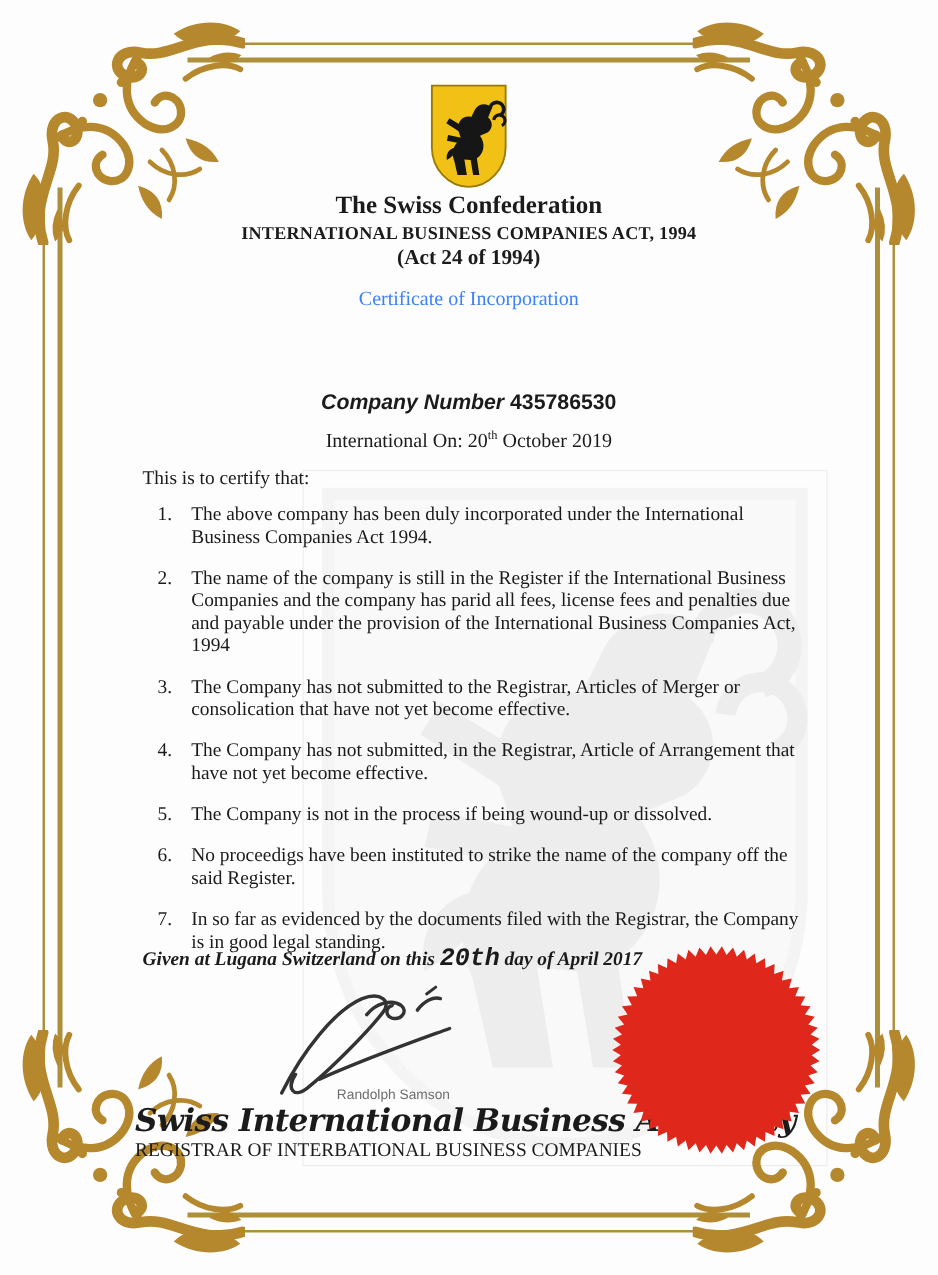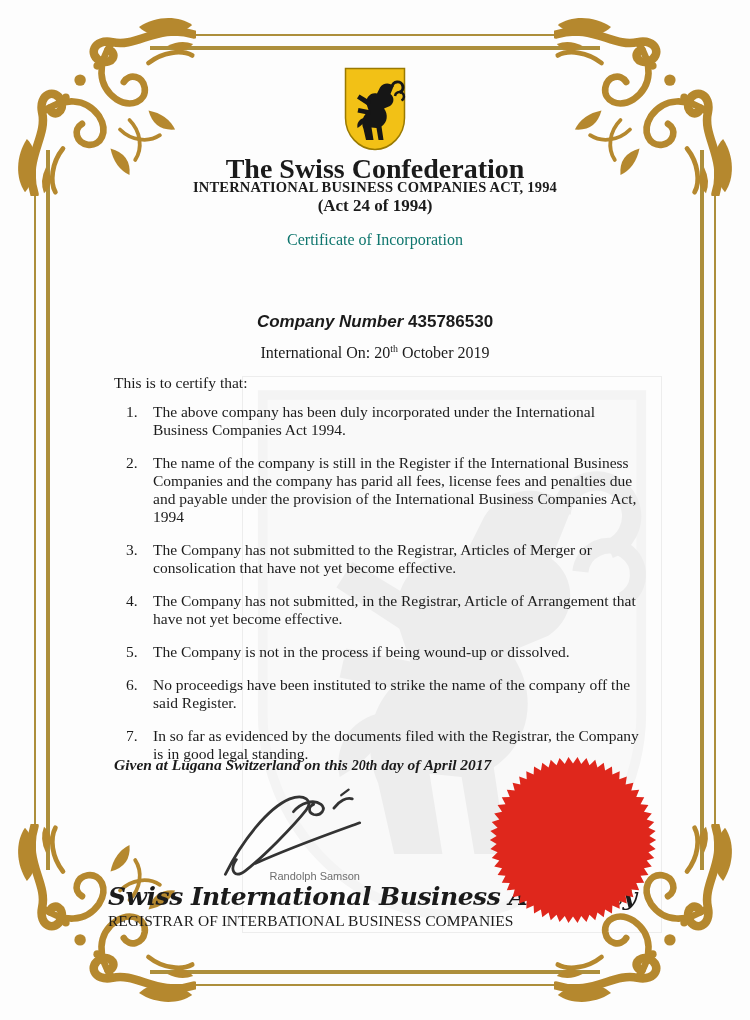--- a/index.html
+++ b/index.html
@@ -39,43 +39,43 @@
   .corner.bl{left:6px;bottom:6px;transform:scaleY(-1);}
   .corner.br{right:6px;bottom:6px;transform:scale(-1,-1);}
 
   
   .wm-box{position:absolute;left:242px;top:376px;width:420px;height:557px;border:1px solid #ededed;z-index:0;}
   .watermark{position:absolute;left:245px;top:379px;width:414px;height:552px;filter:grayscale(1) opacity(0.07);z-index:0;}
 
   
   .content{position:absolute;inset:0;z-index:3;}
   .emblem{position:absolute;left:343px;top:66px;width:64px;height:86px;}
-  .authority-title{position:absolute;top:153px;left:0;right:0;text-align:center;font-size:28px;font-weight:bold;}
+  .authority-title{position:absolute;top:153px;left:0;right:0;text-align:center;font-size:20px;font-weight:bold;}
   .act-title{position:absolute;top:179px;left:0;right:0;text-align:center;font-size:14.5px;font-weight:bold;letter-spacing:.2px;}
   .act-number{position:absolute;top:196px;left:0;right:0;text-align:center;font-size:17px;font-weight:bold;}
-  .doc-title{position:absolute;top:231px;left:0;right:0;text-align:center;font-size:16px;color:#0f766e;}
+  .doc-title{position:absolute;top:231px;left:0;right:0;text-align:center;font-size:16px;color:#3b82f6;}
 
   .company-name{position:absolute;top:267px;left:0;right:0;text-align:center;
     font-family:"Liberation Sans",sans-serif;font-size:31px;font-weight:bold;
     letter-spacing:1.5px;color:var(--company-gray);}
   .company-number{position:absolute;top:312px;left:0;right:0;text-align:center;
     font-family:"Liberation Sans",sans-serif;font-size:17px;font-weight:bold;}
   .company-number .lbl{font-style:italic;}
   .incorporated{position:absolute;top:343px;left:0;right:0;text-align:center;font-size:16px;}
   .sup{vertical-align:super;font-size:.62em;}
 
   .certify-intro{position:absolute;left:114px;top:374px;font-size:15.5px;}
 
   .clauses{position:absolute;left:126px;top:403px;width:524px;}
   .clause{display:flex;margin-bottom:15px;font-size:15.5px;line-height:18px;}
   .clause .num{width:18px;flex:none;}
   .clause .txt{flex:1;padding-left:9px;}
 
   .issuance{position:absolute;left:114px;top:756px;font-size:15.5px;font-weight:bold;font-style:italic;}
-  .issue-day{font-family:Liberation Serif, serif;font-size:14px;}
+  .issue-day{font-family:Liberation Mono, monospace;font-size:20px;}
 
   .signature{position:absolute;left:200px;top:786px;width:185px;height:92px;color:#333;}
   .signer-name{position:absolute;left:230px;top:870px;width:130px;text-align:right;
     font-family:"Liberation Sans",sans-serif;font-size:11px;color:#6e6e6e;}
   .authority-script{position:absolute;left:108px;top:882px;width:400px;text-align:center;
     font-family:"DejaVu Serif",serif;font-style:italic;font-weight:bold;font-size:25px;
     letter-spacing:-0.5px;white-space:nowrap;}
   .registrar-title{position:absolute;left:108px;top:912px;font-size:15.5px;white-space:nowrap;}
 
   .seal{position:absolute;left:489px;top:756px;width:168px;height:168px;z-index:2;}

